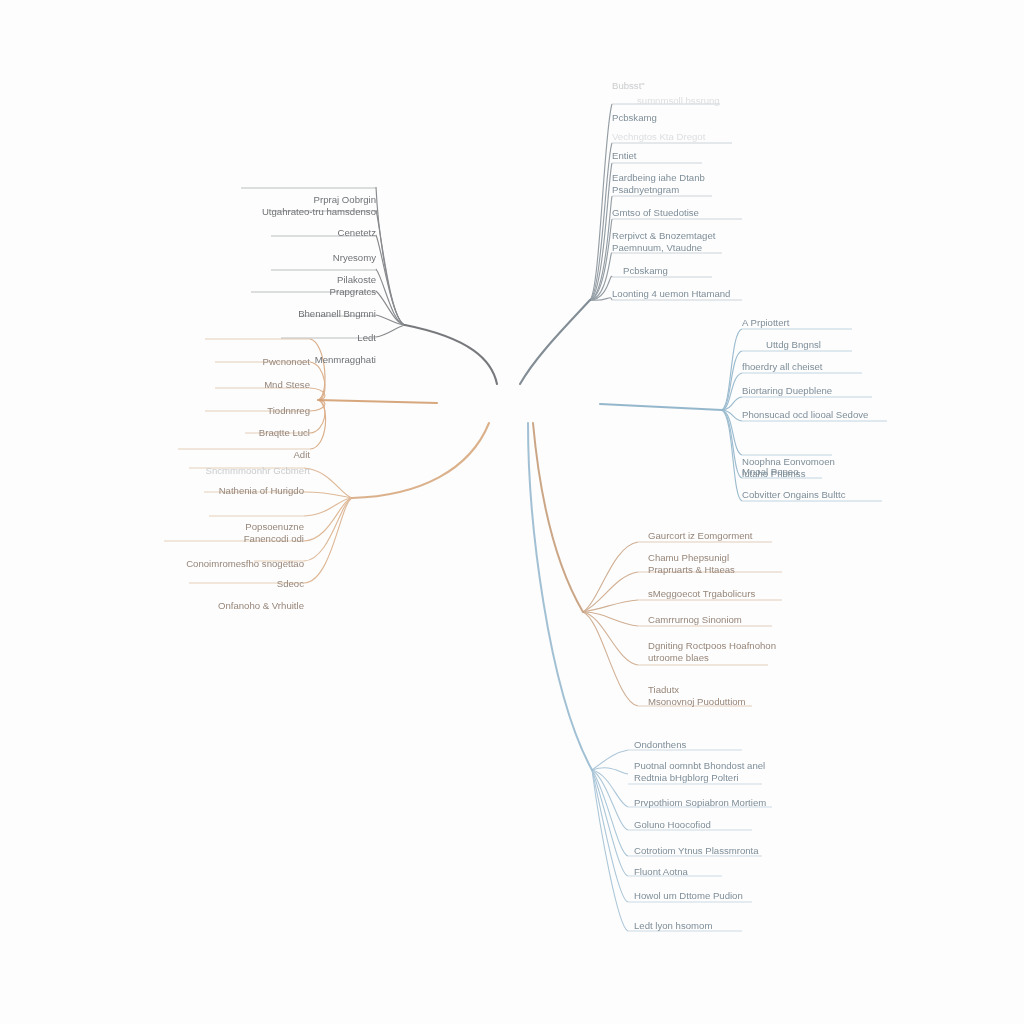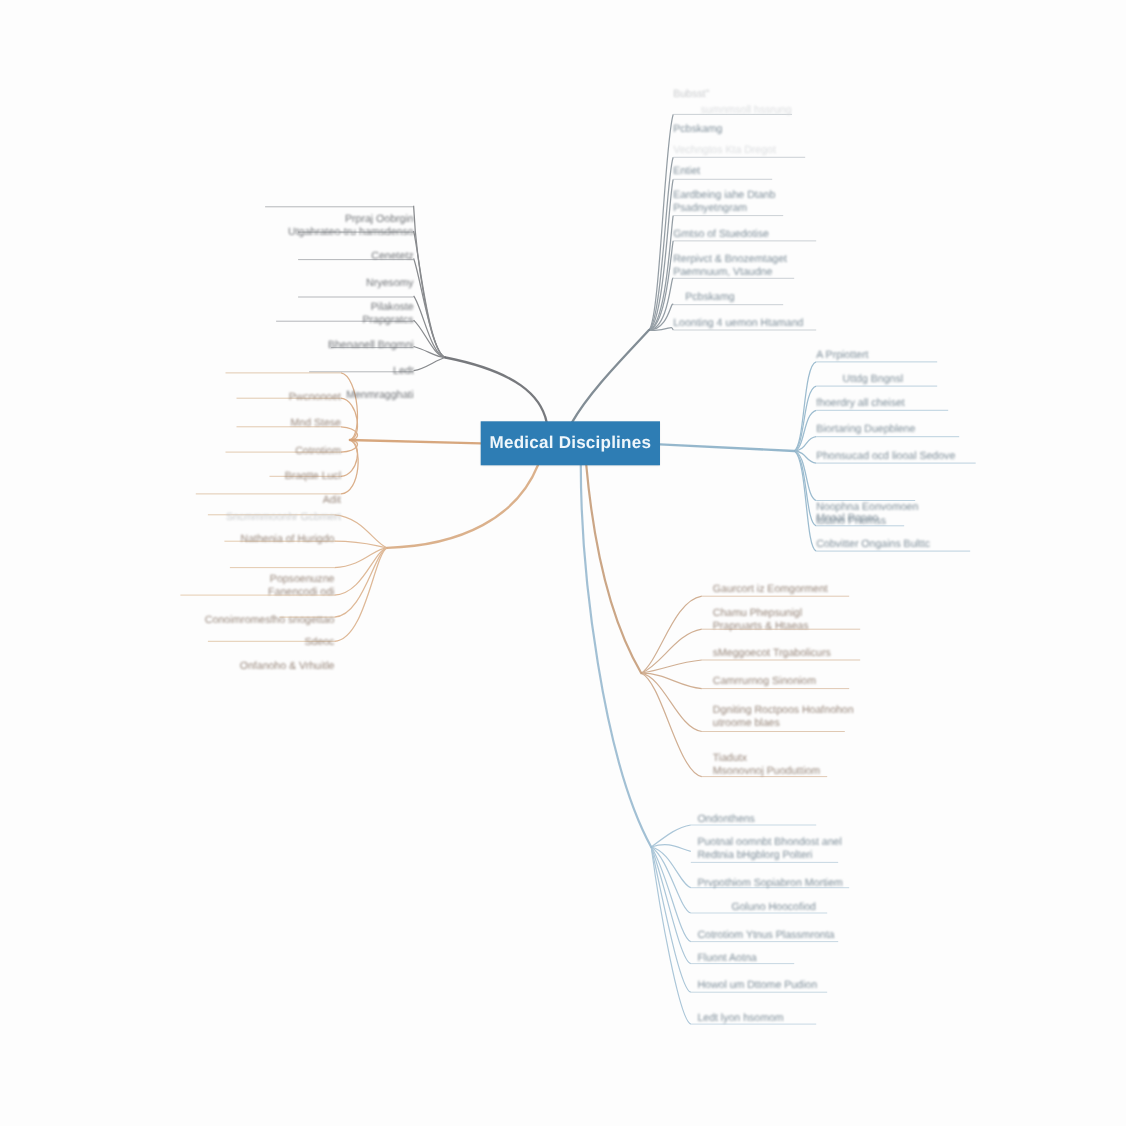--- a/index.html
+++ b/index.html
@@ -215,23 +215,20 @@
       <line x1="628" y1="784" x2="762" y2="784"></line>
       <line x1="628" y1="807" x2="772" y2="807"></line>
       <line x1="628" y1="830" x2="752" y2="830"></line>
       <line x1="628" y1="856" x2="762" y2="856"></line>
       <line x1="628" y1="876" x2="722" y2="876"></line>
       <line x1="628" y1="902" x2="752" y2="902"></line>
       <line x1="628" y1="931" x2="742" y2="931"></line>
     </g>
   </svg>
 
-  <div class="center-node">
-    <span class="label">Medical Disciplines</span>
-  </div>
 
   <div id="leaf-layer">
       <div class="leaf anchor-end tone-gray" style="left: 241px; top: 165px; width: 135px;">Prpraj Oobrgin
 Utgahrateo-tru hamsdenso</div>
       <div class="leaf anchor-end tone-gray" style="left: 271px; top: 198px; width: 105px;">Cenetetz</div>
       <div class="leaf anchor-end tone-gray" style="left: 271px; top: 223px; width: 105px;">Nryesomy</div>
       <div class="leaf anchor-end tone-gray" style="left: 271px; top: 245px; width: 105px;">Pilakoste
 Prapgratcs</div>
       <div class="leaf anchor-end tone-gray" style="left: 251px; top: 279px; width: 125px;">Bhenanell Bngmni</div>
       <div class="leaf anchor-end tone-gray" style="left: 301px; top: 303px; width: 75px;">Ledt</div>
@@ -243,21 +240,21 @@
       <div class="leaf anchor-start tone-blue" style="left: 612px; top: 150px; width: 90px;">Entiet</div>
       <div class="leaf anchor-start tone-blue" style="left: 612px; top: 172px; width: 140px;">Eardbeing iahe Dtanb
 Psadnyetngram</div>
       <div class="leaf anchor-start tone-blue" style="left: 612px; top: 207px; width: 130px;">Gmtso of Stuedotise</div>
       <div class="leaf anchor-start tone-blue" style="left: 612px; top: 230px; width: 145px;">Rerpivct &amp; Bnozemtaget
 Paemnuum, Vtaudne</div>
       <div class="leaf anchor-start tone-blue" style="left: 612px; top: 265px; width: 110px; padding-left: 11px;">Pcbskamg</div>
       <div class="leaf anchor-start tone-blue" style="left: 612px; top: 288px; width: 150px;">Loonting 4 uemon Htamand</div>
       <div class="leaf anchor-end tone-orange" style="left: 205px; top: 327px; width: 105px;">Pwcnonoet</div>
       <div class="leaf anchor-end tone-orange" style="left: 215px; top: 350px; width: 95px;">Mnd Stese</div>
-      <div class="leaf anchor-end tone-orange" style="left: 215px; top: 376px; width: 95px;">Cotrotiom</div>
+      <div class="leaf anchor-end tone-orange" style="left: 215px; top: 376px; width: 95px;">Tiodnnreg</div>
       <div class="leaf anchor-end tone-orange" style="left: 205px; top: 398px; width: 105px;">Braqtte Lucl</div>
       <div class="leaf anchor-end tone-orange" style="left: 245px; top: 420px; width: 65px;">Adit</div>
       <div class="leaf anchor-end tone-faint" style="left: 178px; top: 436px; width: 132px;">Sncmmmoonhr Gcbmert</div>
       <div class="leaf anchor-end tone-orange" style="left: 189px; top: 456px; width: 115px;">Nathenia of Hurigdo</div>
       <div class="leaf anchor-end tone-orange" style="left: 204px; top: 492px; width: 100px;">Popsoenuzne</div>
       <div class="leaf anchor-end tone-orange" style="left: 209px; top: 504px; width: 95px;">Fanencodi odi</div>
       <div class="leaf anchor-end tone-orange" style="left: 164px; top: 529px; width: 140px;">Conoimromesfho snogettao</div>
       <div class="leaf anchor-end tone-orange" style="left: 254px; top: 549px; width: 50px;">Sdeoc</div>
       <div class="leaf anchor-end tone-orange" style="left: 189px; top: 571px; width: 115px;">Onfanoho &amp; Vrhuitle</div>
       <div class="leaf anchor-start tone-blue" style="left: 742px; top: 317px; width: 110px;">A Prpiottert</div>
@@ -275,19 +272,19 @@
       <div class="leaf anchor-start tone-orange" style="left: 648px; top: 588px; width: 145px;">sMeggoecot Trgabolicurs</div>
       <div class="leaf anchor-start tone-orange" style="left: 648px; top: 614px; width: 135px;">Camrrurnog Sinoniom</div>
       <div class="leaf anchor-start tone-orange" style="left: 648px; top: 640px; width: 150px;">Dgniting Roctpoos Hoafnohon
 utroome blaes</div>
       <div class="leaf anchor-start tone-orange" style="left: 648px; top: 684px; width: 140px;">Tiadutx
 Msonovnoj Puoduttiom</div>
       <div class="leaf anchor-start tone-blue" style="left: 634px; top: 739px; width: 110px;">Ondonthens</div>
       <div class="leaf anchor-start tone-blue" style="left: 634px; top: 760px; width: 150px;">Puotnal oomnbt Bhondost anel
 Redtnia bHgblorg Polteri</div>
       <div class="leaf anchor-start tone-blue" style="left: 634px; top: 797px; width: 150px;">Prvpothiom Sopiabron Mortiem</div>
-      <div class="leaf anchor-start tone-blue" style="left: 634px; top: 819px; width: 115px; margin-left: 31px;">Goluno Hoocofiod</div>
+      <div class="leaf anchor-start tone-blue" style="left: 634px; top: 819px; width: 115px;">Goluno Hoocofiod</div>
       <div class="leaf anchor-start tone-blue" style="left: 634px; top: 845px; width: 145px;">Cotrotiom Ytnus Plassmronta</div>
       <div class="leaf anchor-start tone-blue" style="left: 634px; top: 866px; width: 105px;">Fluont Aotna</div>
       <div class="leaf anchor-start tone-blue" style="left: 634px; top: 890px; width: 140px;">Howol um Dttome Pudion</div>
       <div class="leaf anchor-start tone-blue" style="left: 634px; top: 920px; width: 120px;">Ledt lyon hsomom</div>
     </div>
 </div>
 
 </body></html>

